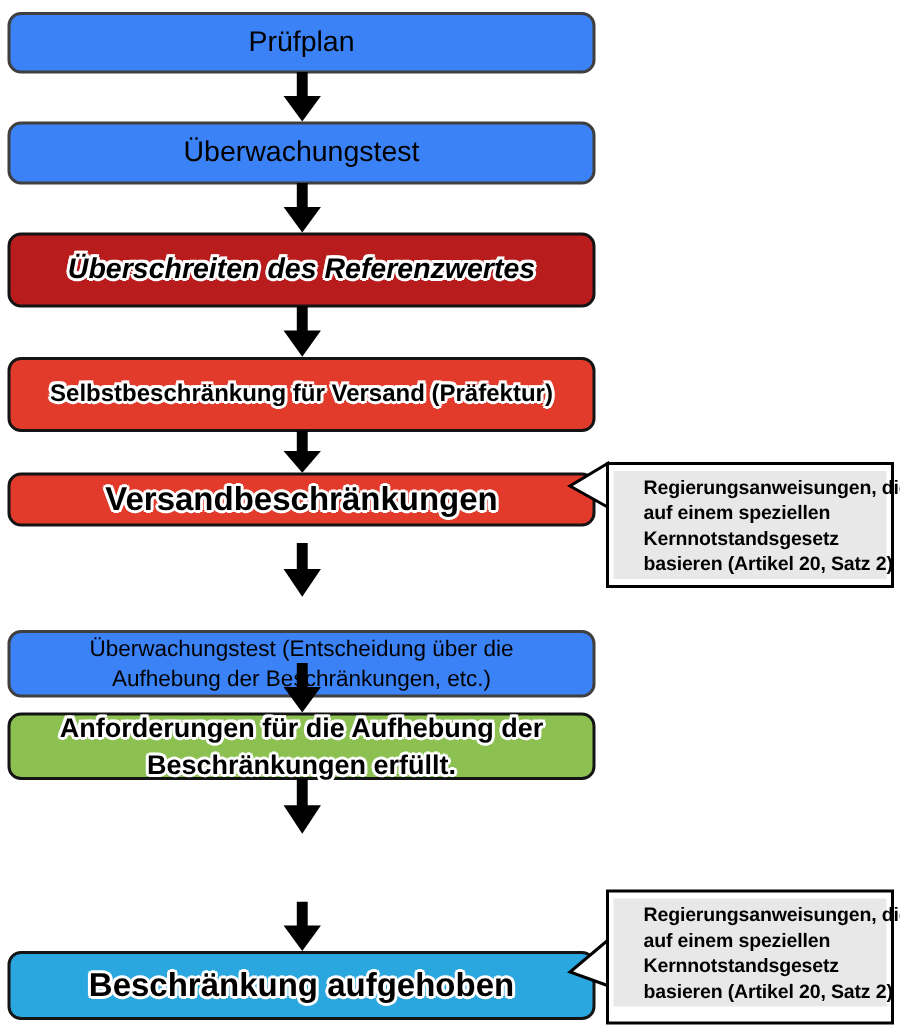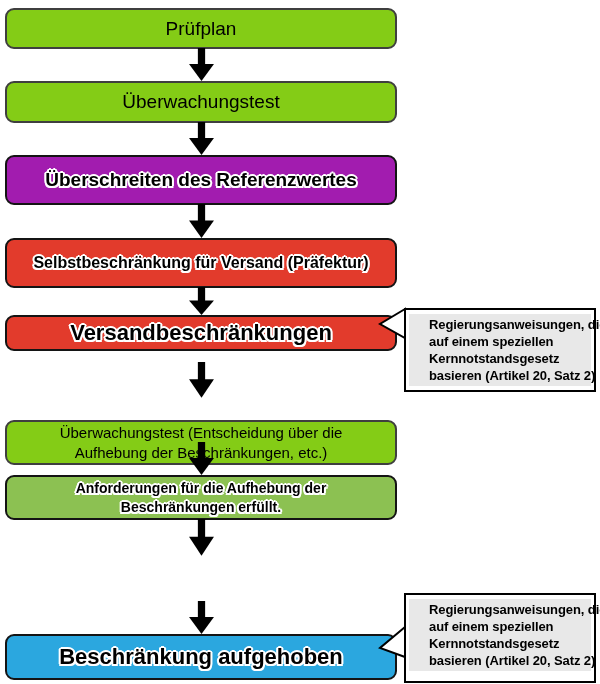--- a/index.html
+++ b/index.html
@@ -6,22 +6,22 @@
   #canvas {
     position:relative; width:600px; height:684px; background:#ffffff;
     font-family:"Liberation Sans", sans-serif; overflow:hidden;
   }
   .node {
     position:absolute; left:5px; width:392px; box-sizing:border-box;
     border:2px solid #141414; border-radius:9px;
     display:flex; align-items:center; justify-content:center;
     text-align:center; color:#000;
   }
-  .grey   { background:#84cc16; border-color:#3F3F3F; }
-  .yellow { background:#a21caf; }
+  .grey   { background:#3b82f6; border-color:#3F3F3F; }
+  .yellow { background:#b91c1c;font-style:italic; }
   .red    { background:#E23B2C; }
   .green  { background:#8CC152; }
   .blue   { background:#2BA7DF; }
 
   .f-lg { font-size:19px; }
   .f-md { font-size:15px; line-height:1.3; }
   .f-xl { font-size:22px; font-weight:bold; }
   .b    { font-weight:bold; }
   .f-r1 { font-size:16px; font-weight:bold; }
   .ml   { white-space:pre; }
@@ -74,21 +74,21 @@
   <div class="node red" style="top:315px;height:36px;">
     <span class="halo f-xl">Versandbeschränkungen</span>
   </div>
 
   <div class="node grey f-md" style="top:420px;height:45px;">
     <span class="ml">Überwachungstest (Entscheidung über die
 Aufhebung der Beschränkungen, etc.)</span>
   </div>
 
   <div class="node green" style="top:475px;height:45px;">
-    <span class="halo b ml" style="font-size:14px;line-height:1.35;">Anforderungen für die Aufhebung der
+    <span class="halo b ml" style="font-size:18px;line-height:1.35;">Anforderungen für die Aufhebung der
 Beschränkungen erfüllt.</span>
   </div>
 
 
   <div class="node blue" style="top:634px;height:46px;text-align:right;">
     <span class="halo f-xl">Beschränkung aufgehoben</span>
   </div>
 
   <svg class="arrow" style="top:48px;height:34px;" viewBox="0 0 26 32" preserveAspectRatio="none">
       <rect x="9.5" y="0" width="7" height="16"></rect>

